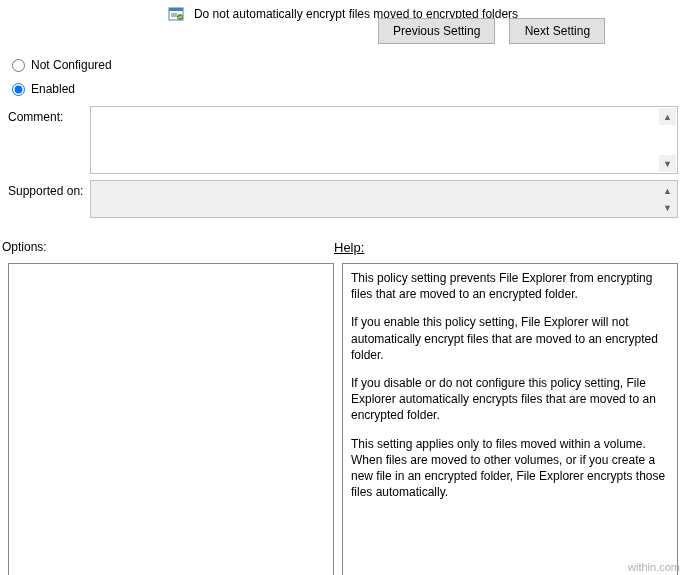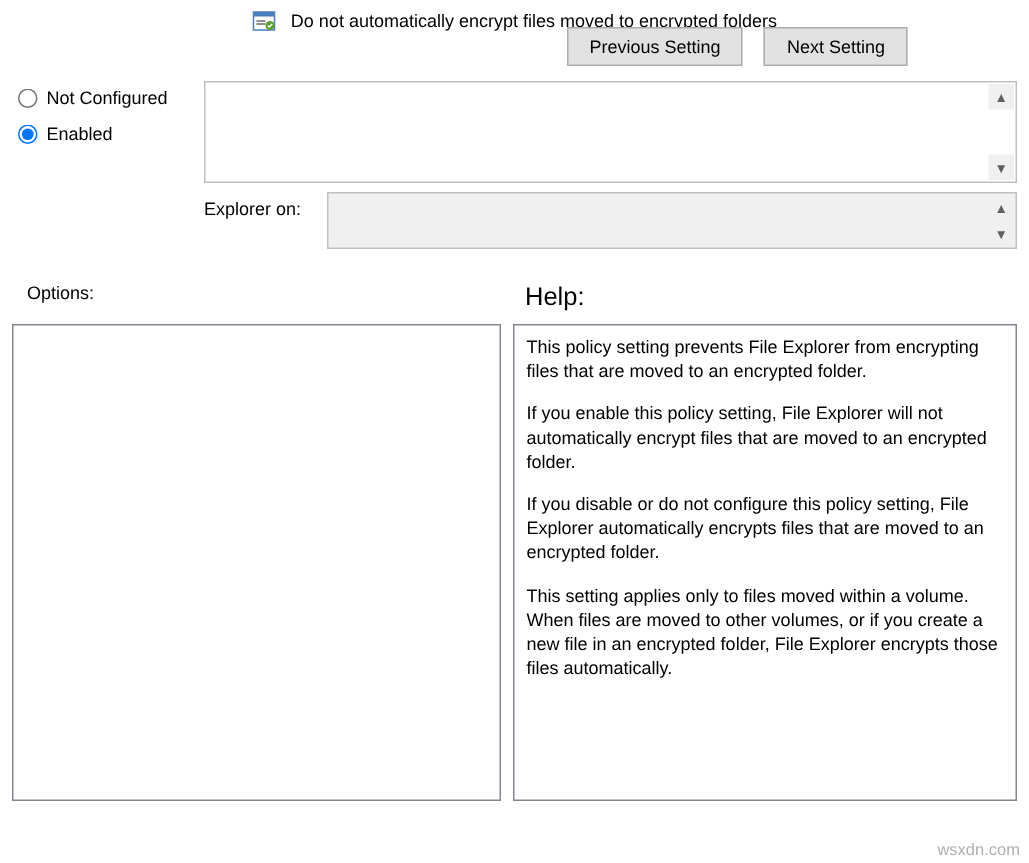--- a/index.html
+++ b/index.html
@@ -49,20 +49,21 @@
       font-family: inherit;
       font-size: 12px;
       cursor: pointer;
       min-width: 96px;
       text-align: center;
     }
     .config-row {
       display: flex;
       margin-top: 30px;
       padding: 0 8px;
+      flex-direction: column;
     }
     .radio-group {
       width: 128px;
       padding-top: 4px;
       padding-left: 4px;
     }
     .radio-item {
       display: flex;
       align-items: center;
       margin-bottom: 10px;
@@ -116,29 +117,30 @@
       font-size: 9px;
       display: flex;
       align-items: center;
       justify-content: center;
     }
     .scroll-arrow.up { top: 1px; }
     .scroll-arrow.down { bottom: 1px; }
     .labels-row {
       display: flex;
       margin-top: 16px;
-      padding: 0 16px;
+      padding: 0 0;
     }
     .options-label {
       width: 334px;
       font-size: 12px;
       padding-left: 2px;
     }
     .help-label {
-      font-size: 17px;
+      font-size: 13px;
+      text-decoration: underline;
     }
     .panels-row {
       display: flex;
       margin-top: 8px;
       padding: 0 8px;
       gap: 8px;
     }
     .options-panel {
       width: 326px;
       height: 318px;
@@ -195,28 +197,29 @@
       <input type="radio" name="state" id="r1" style="">
       <label for="r1">Not Configured</label>
     </div>
     <div class="radio-item">
       <input type="radio" name="state" id="r2" checked="" style="">
       <label for="r2">Enabled</label>
     </div>
   </div>
   <div class="fields-col">
     <div class="field-row">
+      <div class="field-label">Comment:</div>
       <div class="comment-box">
         <span></span>
         <div class="scroll-arrow up">▲</div>
         <div class="scroll-arrow down">▼</div>
       </div>
     </div>
     <div class="field-row">
-      <div class="field-label">Explorer on:</div>
+      <div class="field-label">Supported on:</div>
       <div class="supported-box">
         <div class="scroll-arrow up">▲</div>
         <div class="scroll-arrow down">▼</div>
       </div>
     </div>
   </div>
 </div>
 
 <div class="labels-row">
   <div class="options-label">Options:</div>
@@ -226,13 +229,13 @@
 <div class="panels-row">
   <div class="options-panel"></div>
   <div class="help-panel">
     <p>This policy setting prevents File Explorer from encrypting files that are moved to an encrypted folder.</p>
     <p>If you enable this policy setting, File Explorer will not automatically encrypt files that are moved to an encrypted folder.</p>
     <p>If you disable or do not configure this policy setting, File Explorer automatically encrypts files that are moved to an encrypted folder.</p>
     <p>This setting applies only to files moved within a volume. When files are moved to other volumes, or if you create a new file in an encrypted folder, File Explorer encrypts those files automatically.</p>
   </div>
 </div>
 
-<div class="watermark">wsxdn.com</div>
+<div class="watermark">within.com</div>
 
 </body></html>

